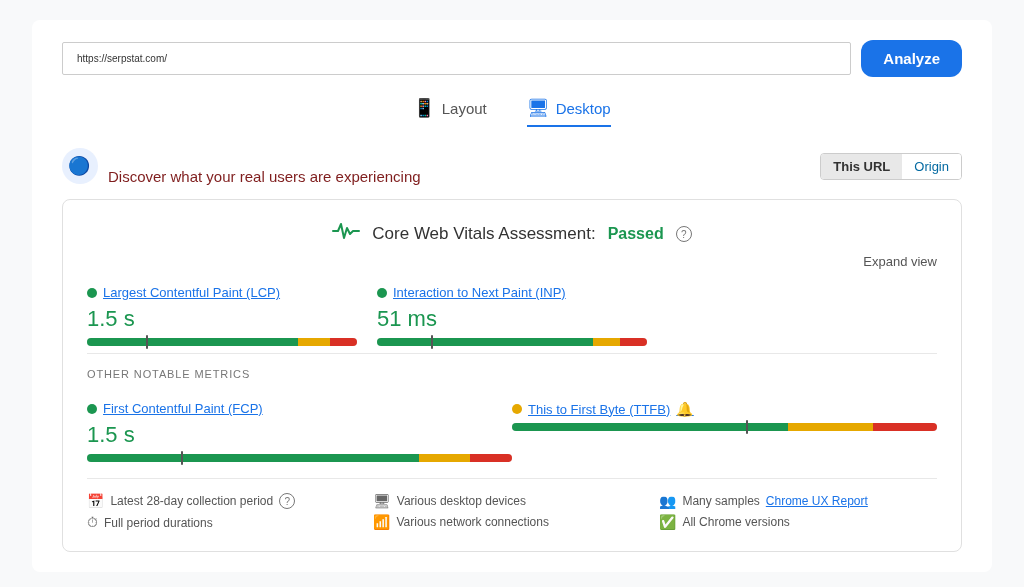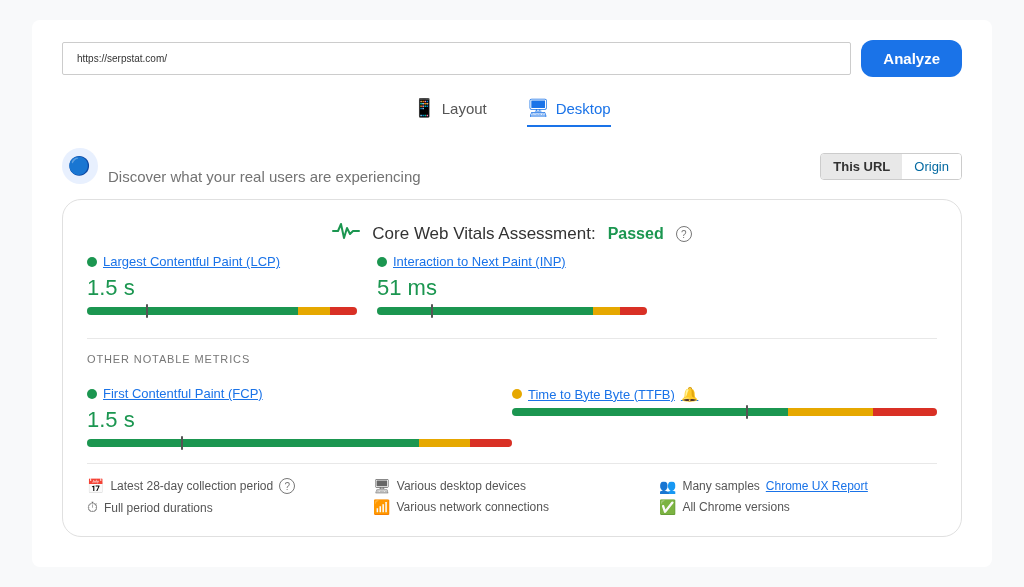--- a/index.html
+++ b/index.html
@@ -86,21 +86,21 @@
       height: 36px;
       background: #e8f0fe;
       border-radius: 50%;
       display: flex;
       align-items: center;
       justify-content: center;
       font-size: 18px;
     }
     .section-title {
       font-size: 15px;
-      color: #737373;
+      color: #7f1d1d;
       margin-top: 21px;
     }
     .url-origin-btns {
       display: flex;
       border: 1px solid #ccc;
       border-radius: 4px;
       overflow: hidden;
     }
     .url-origin-btn {
       padding: 5px 12px;
@@ -111,21 +111,21 @@
       color: #0369a1;
     }
     .url-origin-btn.active {
       background: #e8e8e8;
       color: #333;
       font-weight: bold;
     }
     
     .card {
       border: 1px solid #e0e0e0;
-      border-radius: 19px;
+      border-radius: 8px;
       padding: 20px 24px;
       background: #fff;
     }
     
     .assessment-row {
       display: flex;
       align-items: center;
       justify-content: center;
       gap: 12px;
       margin-bottom: 6px;
@@ -147,21 +147,21 @@
       font-size: 13px;
       color: #555;
       margin-bottom: 16px;
       cursor: pointer;
     }
     
     .metrics-grid {
       display: grid;
       grid-template-columns: 1fr 1fr 1fr;
       gap: 20px;
-      padding-bottom: 23px;
+      padding-bottom: 7px;
       border-bottom: 1px solid #e8e8e8;
       margin-bottom: 14px;
     }
     .metric-item {}
     .metric-label {
       display: flex;
       align-items: center;
       gap: 6px;
       font-size: 13px;
       color: #1a73e8;
@@ -314,20 +314,21 @@
       <span class="assessment-icon">
         <svg width="28" height="22" viewBox="0 0 28 22" fill="none">
           <polyline points="1,11 6,11 9,4 12,18 15,8 18,14 21,11 27,11" stroke="#1b9650" stroke-width="2" fill="none" stroke-linecap="round" stroke-linejoin="round"></polyline>
         </svg>
       </span>
       <span class="assessment-text">Core Web Vitals Assessment:</span>
       <span class="assessment-passed">Passed</span>
       <span class="help-circle">?</span>
     </div>
 
+    <div class="expand-view">Expand view</div>
 
     <div class="metrics-grid" id="core-metrics-grid">
     <div class="metric-item">
       <div class="metric-label">
         <div class="metric-dot dot-green"></div>
         <span>Largest Contentful Paint (LCP)</span>
 
       </div>
       <div class="metric-value">1.5 s</div>
       <div class="progress-bar-wrap">
@@ -374,21 +375,21 @@
               <div class="bar-segment seg-orange" style="width:12%"></div>
               <div class="bar-segment seg-red" style="width:10%"></div>
         </div>
         <div class="progress-indicator" style="left:22%"></div>
       </div>
     </div>
 
     <div class="metric-item">
       <div class="metric-label">
         <div class="metric-dot dot-orange"></div>
-        <span>Time to Byte Byte (TTFB)</span>
+        <span>This to First Byte (TTFB)</span>
         <span class="alert-icon">🔔</span>
       </div>
       <div class="progress-bar-wrap">
         <div class="progress-bar-track">
           <div class="bar-segment seg-green" style="width:65%"></div>
               <div class="bar-segment seg-orange" style="width:20%"></div>
               <div class="bar-segment seg-red" style="width:15%"></div>
         </div>
         <div class="progress-indicator" style="left:55%"></div>
       </div>

